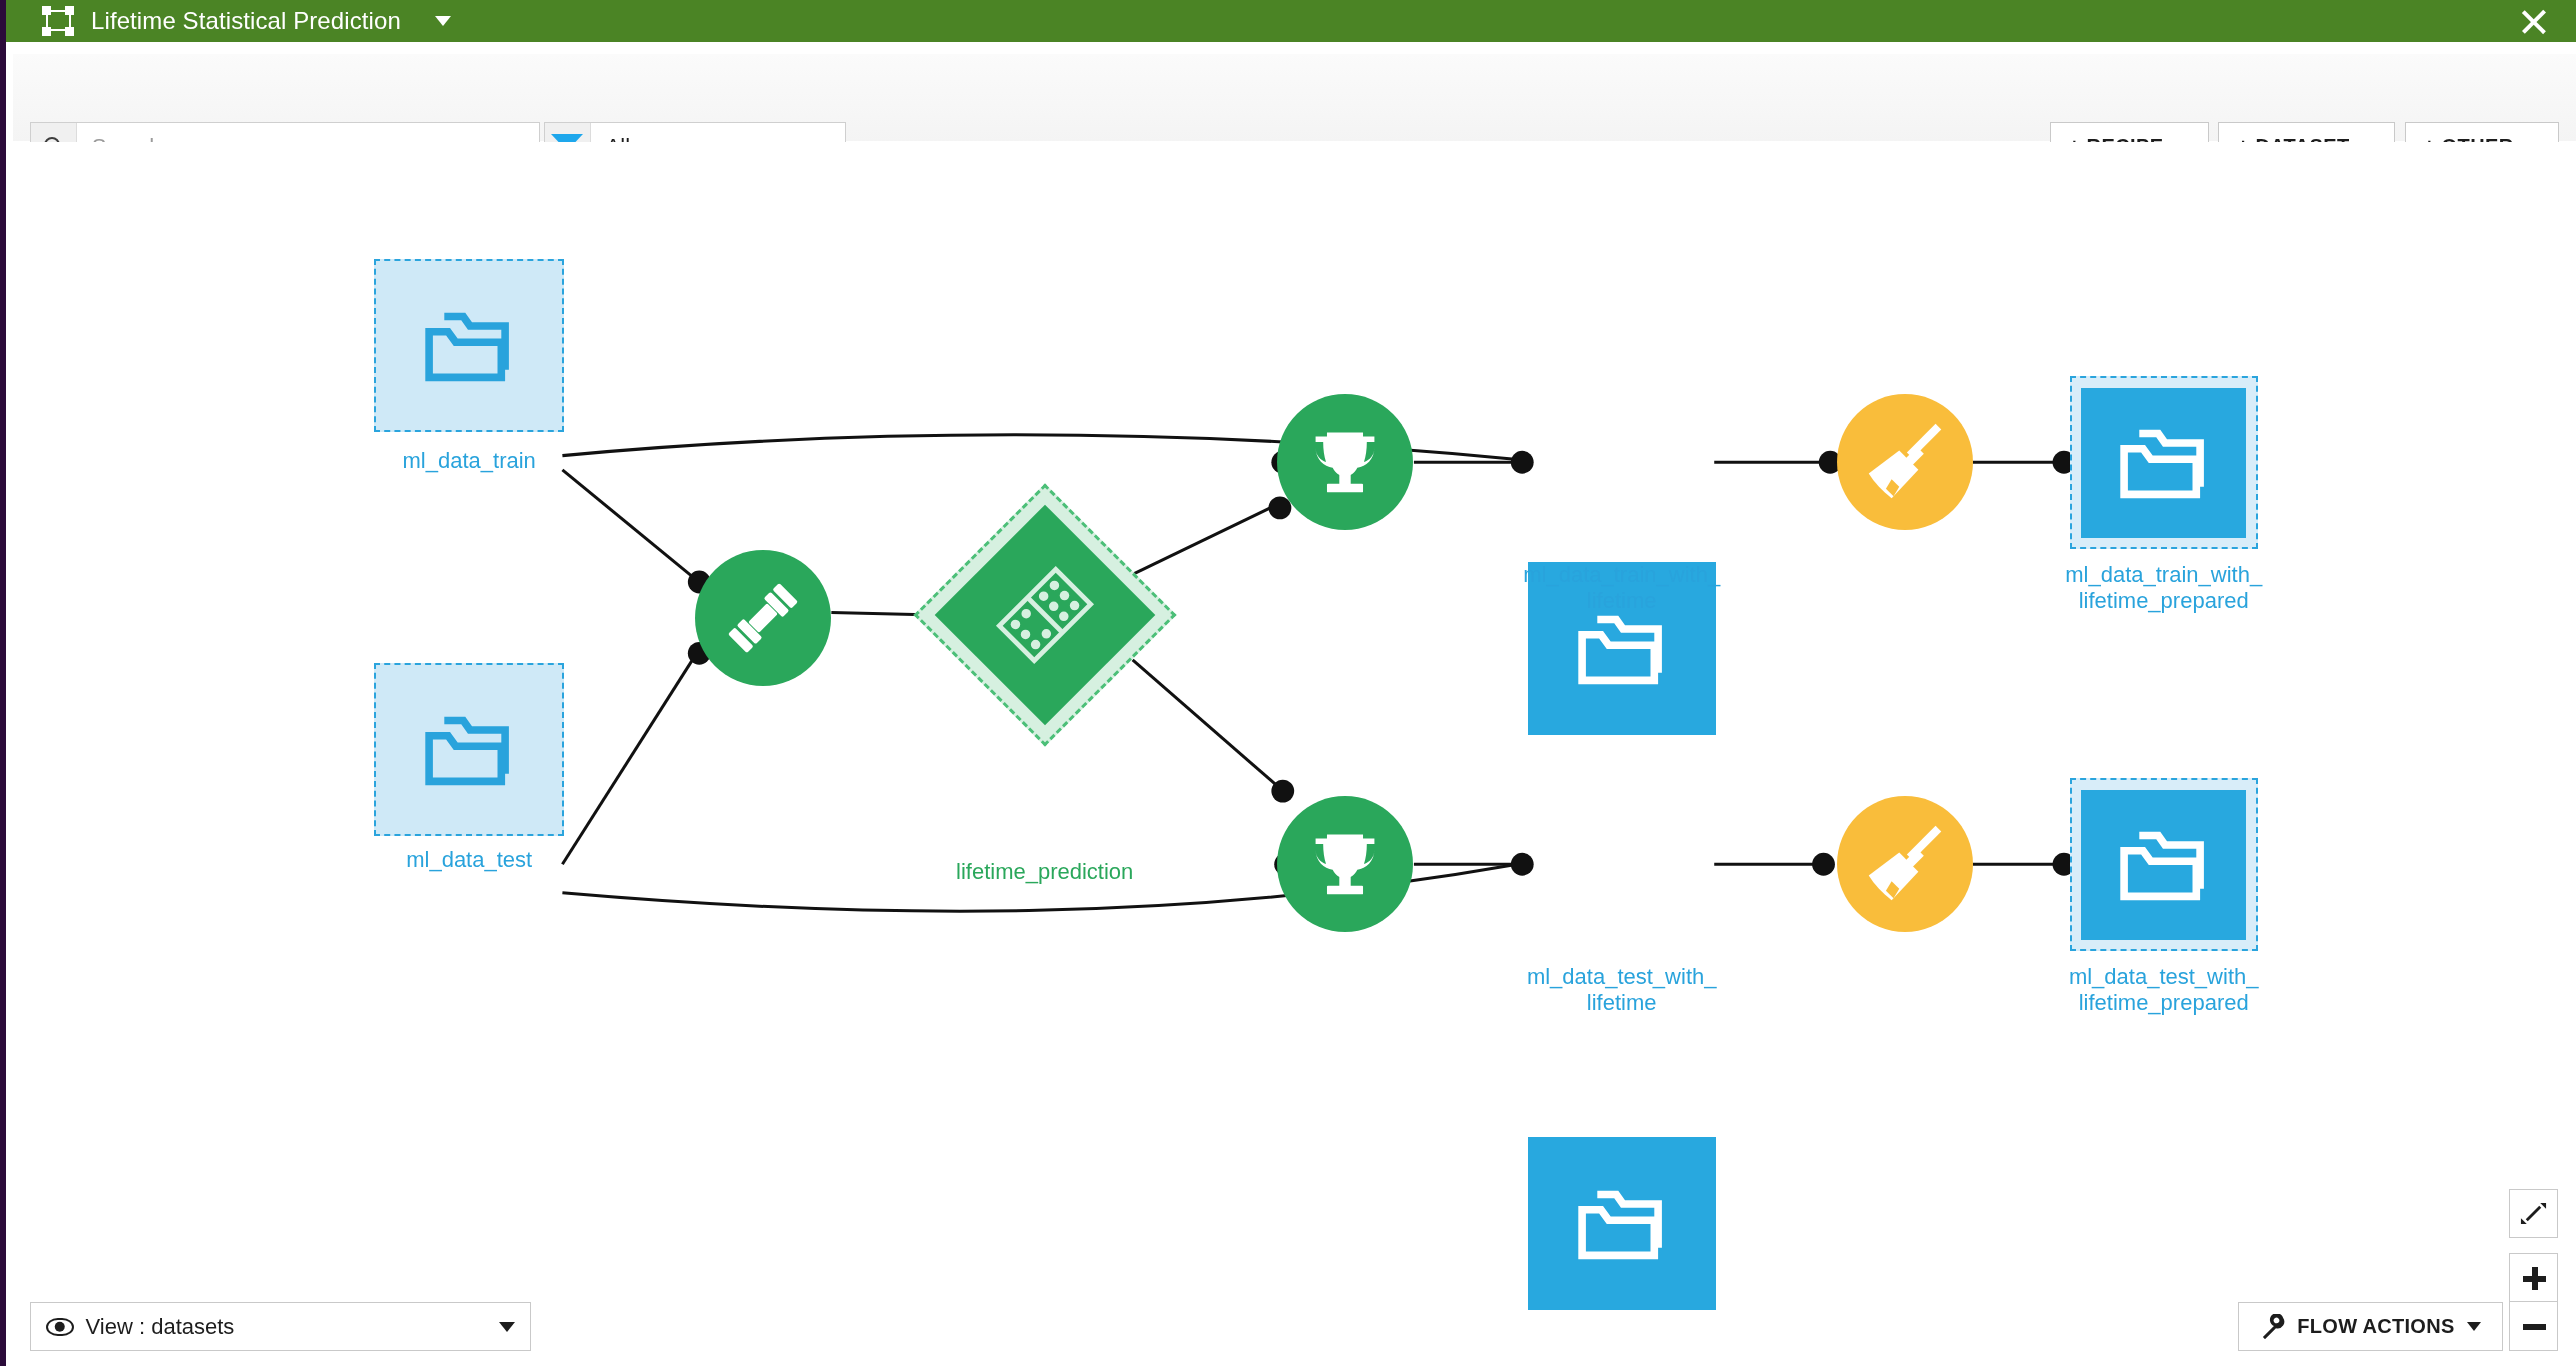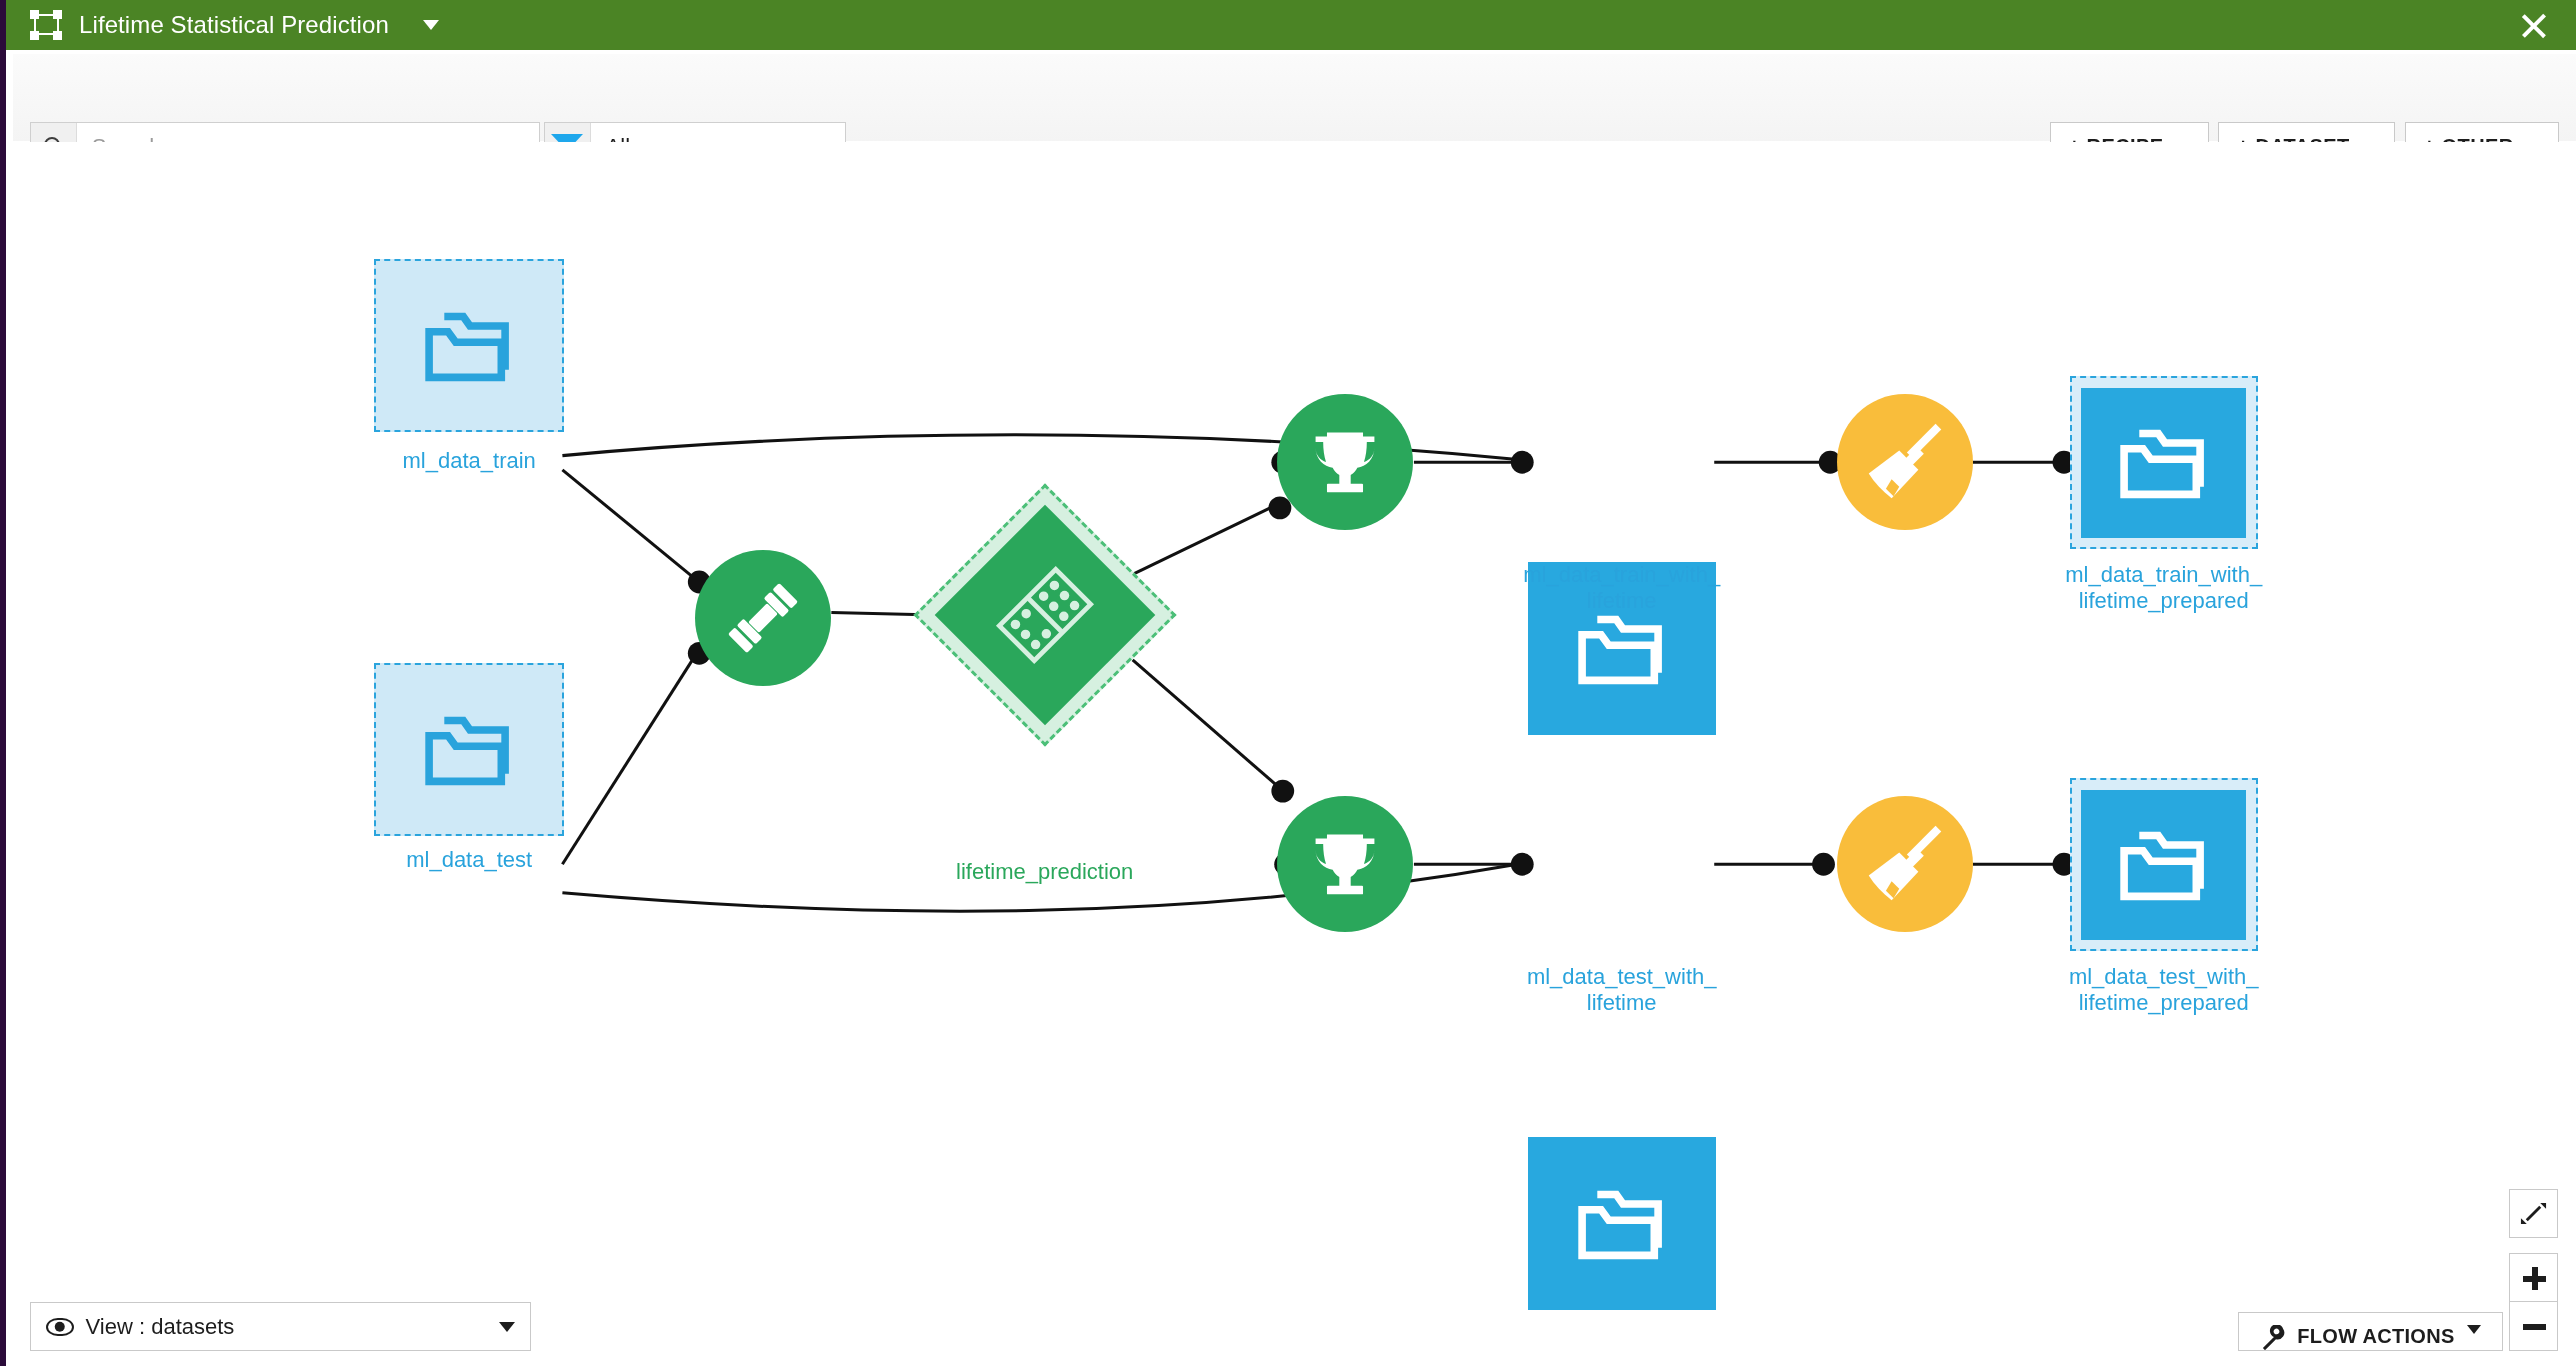--- a/index.html
+++ b/index.html
@@ -12,23 +12,23 @@
 
   
   #app {
     position:absolute; inset:0;
     background:#ffffff;
     border-left:6.7px solid #2b0b3a;
   }
 
   
   #titlebar {
-    position:absolute; left:0; top:0; right:0; height:50px;
+    position:absolute; left:0; top:0; right:0; height:42px;
     background:#4b8425;
-    display:flex; align-items:center;
+    display:flex; align-items:center;padding-left:12px;
   }
   #tb-icon { margin-left:24px; width:32px; height:32px; position:relative; }
   #tb-icon .frm {
     position:absolute; left:3.8px; top:4.8px; width:25px; height:21px;
     border:2.9px solid #ffffff;
   }
   #tb-icon i {
     position:absolute; width:8.6px; height:8.6px; background:#ffffff; display:block;
   }
   #tb-icon i.c1{left:0;top:1px;} #tb-icon i.c2{right:0;top:1px;}
@@ -171,23 +171,23 @@
     position:absolute; inset:0; border:2.9px solid #1d1d1d;
     border-radius:50% / 60%;
   }
   #viewsel .eye .pup {
     position:absolute; left:50%; top:50%; transform:translate(-50%,-50%);
     width:10.5px;height:10.5px;border-radius:50%;background:#1d1d1d;
   }
   #viewsel .txt { flex:1; font-size:22px; color:#1d1d1d; }
 
   #flowactions {
-    position:absolute; right:73px; bottom:16px; height:39px;
+    position:absolute; right:73px; bottom:16px; height:49px;
     border:1px solid #c9c9c9; background:#ffffff;
-    display:flex; gap:12.4px; padding:12px 21px;
+    display:flex; align-items:center; gap:12.4px; padding:0 21px;
     font-size:20px; font-weight:bold; color:#1d1d1d; letter-spacing:0.3px;
     white-space:nowrap; cursor:pointer;
   }
 
   
   #zoomstack { position:absolute; right:18px; bottom:16px; width:49px; }
   .zbtn {
     width:49px;height:49px;border:1px solid #c9c9c9;background:#ffffff;
     display:flex;align-items:center;justify-content:center;cursor:pointer;
     position:relative;

